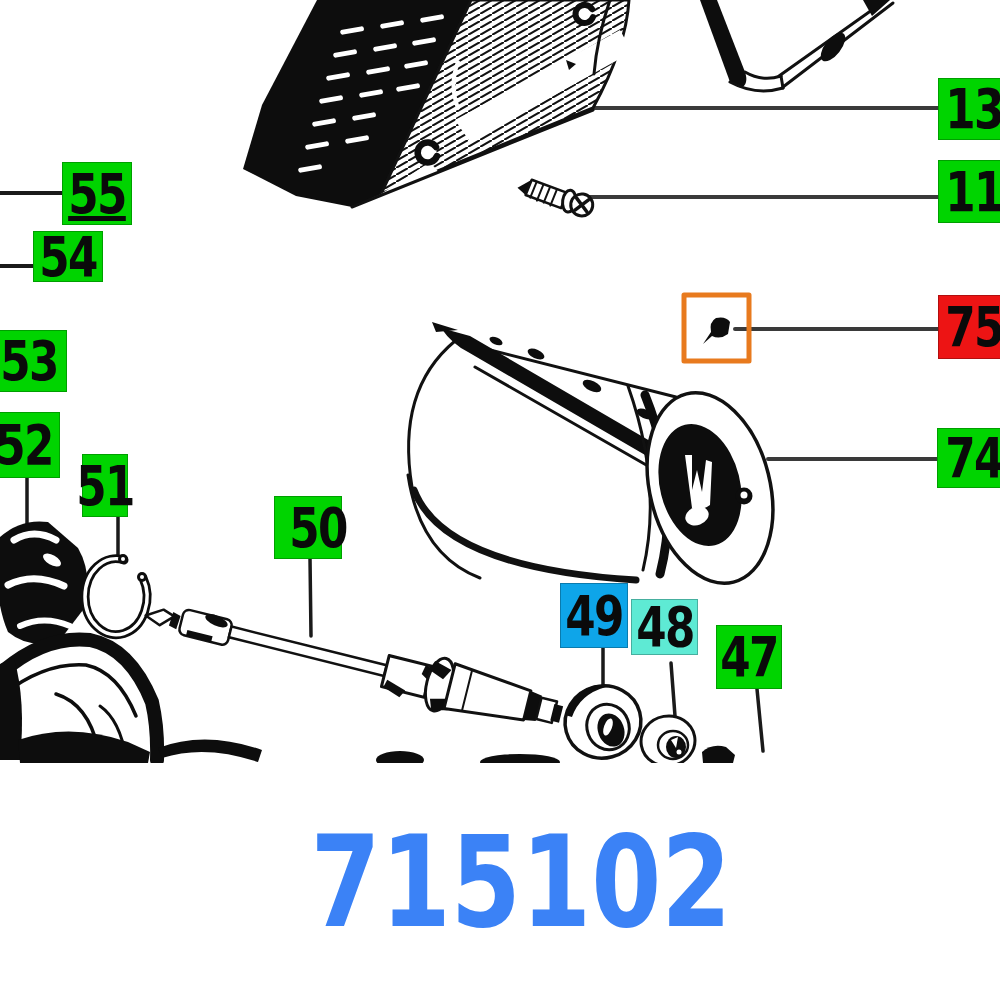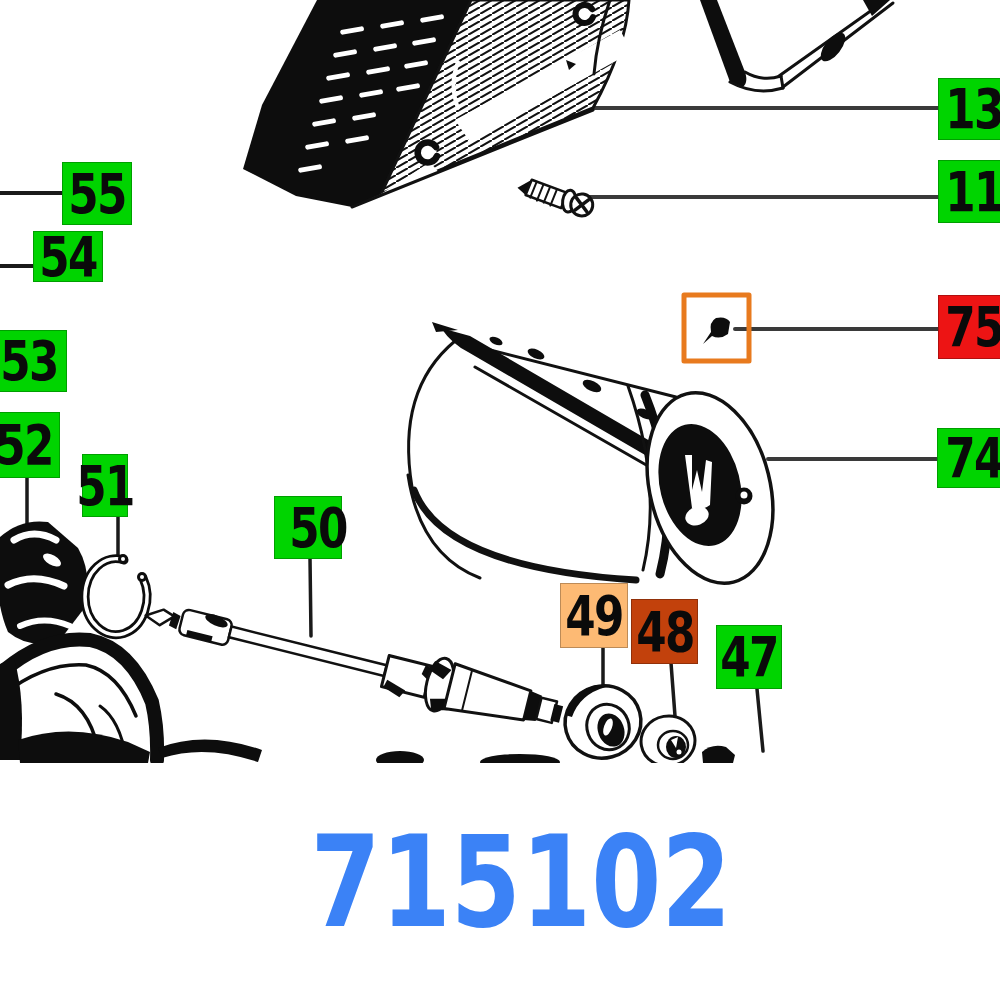--- a/index.html
+++ b/index.html
@@ -201,42 +201,42 @@
     </div>
 <div class="tag" style="left: 938px; top: 160px; width: 72px; height: 63px; background: rgb(0, 212, 0);">
       <span>11</span>
     </div>
 <div class="tag" style="left: 938px; top: 295px; width: 72px; height: 64px; background: rgb(237, 20, 20);">
       <span>75</span>
     </div>
 <div class="tag" style="left: 937px; top: 428px; width: 73px; height: 60px; background: rgb(0, 212, 0);">
       <span>74</span>
     </div>
-<div class="tag" style="left: 62px; top: 162px; width: 70px; height: 63px; background: rgb(0, 212, 0);">
+<div class="tag" style="left: 62px; top: 162px; width: 70px; height: 63px; background: rgb(0, 212, 0); text-decoration: underline;">
       <span>55</span>
     </div>
 <div class="tag" style="left: 33px; top: 231px; width: 70px; height: 51px; background: rgb(0, 212, 0);">
       <span>54</span>
     </div>
 <div class="tag" style="left: -10px; top: 330px; width: 77px; height: 62px; background: rgb(0, 212, 0);">
       <span>53</span>
     </div>
 <div class="tag" style="left: -12px; top: 412px; width: 72px; height: 66px; background: rgb(0, 212, 0);">
       <span>52</span>
     </div>
 <div class="tag" style="left: 82px; top: 426px; width: 46px; height: 63px; background: rgb(0, 212, 0); margin-top: 28px;">
       <span>51</span>
     </div>
 <div class="tag" style="left: 274px; top: 496px; width: 68px; height: 63px; background: rgb(0, 212, 0); padding-left: 20px;">
       <span>50</span>
     </div>
-<div class="tag" style="left: 560px; top: 583px; width: 68px; height: 65px; background: #fdba74;">
+<div class="tag" style="left: 560px; top: 583px; width: 68px; height: 65px; background: #0ea5e9;">
       <span>49</span>
     </div>
-<div class="tag" style="left: 631px; top: 599px; width: 67px; height: 65px; background: #c2410c;">
+<div class="tag" style="left: 631px; top: 599px; width: 67px; height: 56px; background: #5eead4;">
       <span>48</span>
     </div>
 <div class="tag" style="left: 716px; top: 625px; width: 66px; height: 64px; background: rgb(0, 212, 0);">
       <span>47</span>
     </div>
 
 <div id="part-number"><span>715102</span></div>
 
 </div>
 

